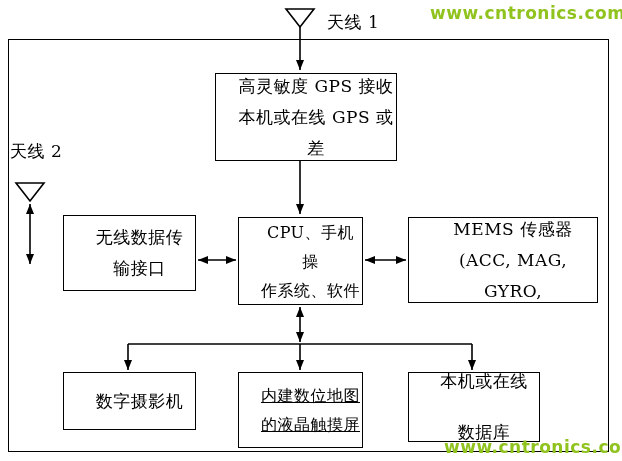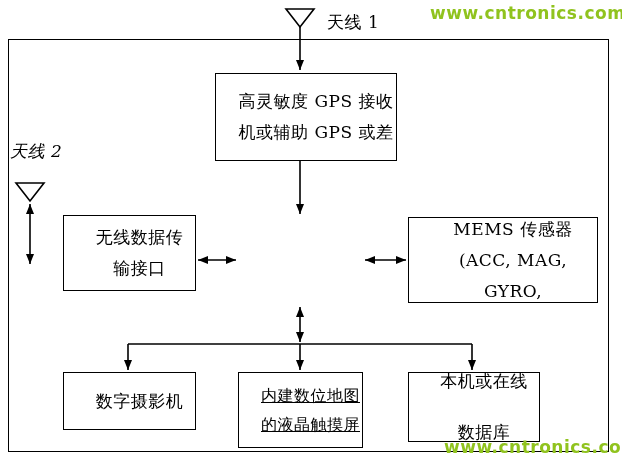--- a/index.html
+++ b/index.html
@@ -24,21 +24,21 @@
   }
   
   .gps{left:215px;top:73px;width:182px;height:88px;}
   .wireless{left:63px;top:215px;width:133px;height:76px;}
   .cpu{left:238px;top:217px;width:125px;height:88px;font-size:16px;line-height:29px;}
   .mems{left:408px;top:217px;width:190px;height:86px;}
   .camera{left:63px;top:372px;width:133px;height:58px;}
   .lcd{left:238px;top:372px;width:125px;height:76px;font-size:16px;line-height:29px;text-decoration:underline;}
   .db{left:408px;top:372px;width:132px;height:70px;gap:20px;}
   .antenna1-label{left:327px;top:11px;}
-  .antenna2-label{left:10px;top:140px;font-style:italic;}
+  .antenna2-label{left:10px;top:140px;}
   .wm-top{left:430px;top:3px;}
   .wm-bottom{left:444px;top:437px;}
 </style>
 </head>
 <body>
 
 <div class="canvas">
 
   <div class="frame"></div>
 
@@ -71,28 +71,32 @@
     <line x1="128" y1="344" x2="128" y2="370" stroke="#000" stroke-width="1.6" marker-end="url(#ah)"></line>
     <line x1="300" y1="344" x2="300" y2="370" stroke="#000" stroke-width="1.6" marker-end="url(#ah)"></line>
     <line x1="472" y1="344" x2="472" y2="370" stroke="#000" stroke-width="1.6" marker-end="url(#ah)"></line>
   </svg>
 
   <div class="label antenna1-label">天线 1</div>
   <div class="label antenna2-label">天线 2</div>
 
   <div class="box gps">
     <div>高灵敏度 GPS 接收</div>
-    <div>机或辅助 GPS 或差</div>
+    <div>本机或在线 GPS 或差</div>
   </div>
 
   <div class="box wireless">
     <div>无线数据传</div>
     <div>输接口</div>
   </div>
 
+  <div class="box cpu">
+    <div>CPU、手机操</div>
+    <div>作系统、软件</div>
+  </div>
 
   <div class="box mems">
     <div>MEMS 传感器</div>
     <div>(ACC, MAG, GYRO,</div>
   </div>
 
   <div class="box camera">
     <div>数字摄影机</div>
   </div>
 

